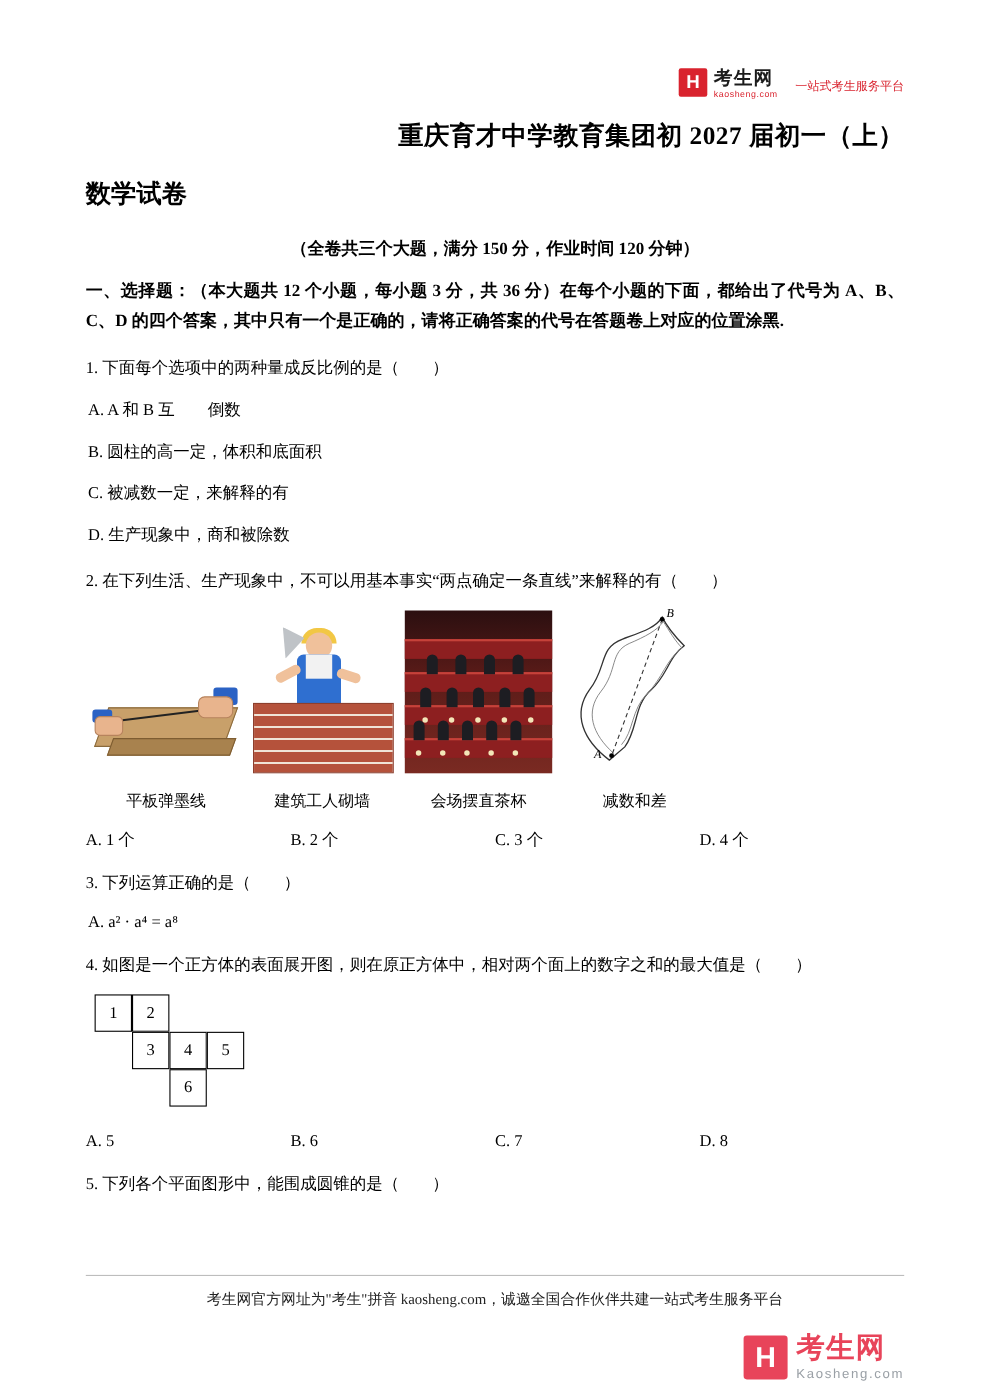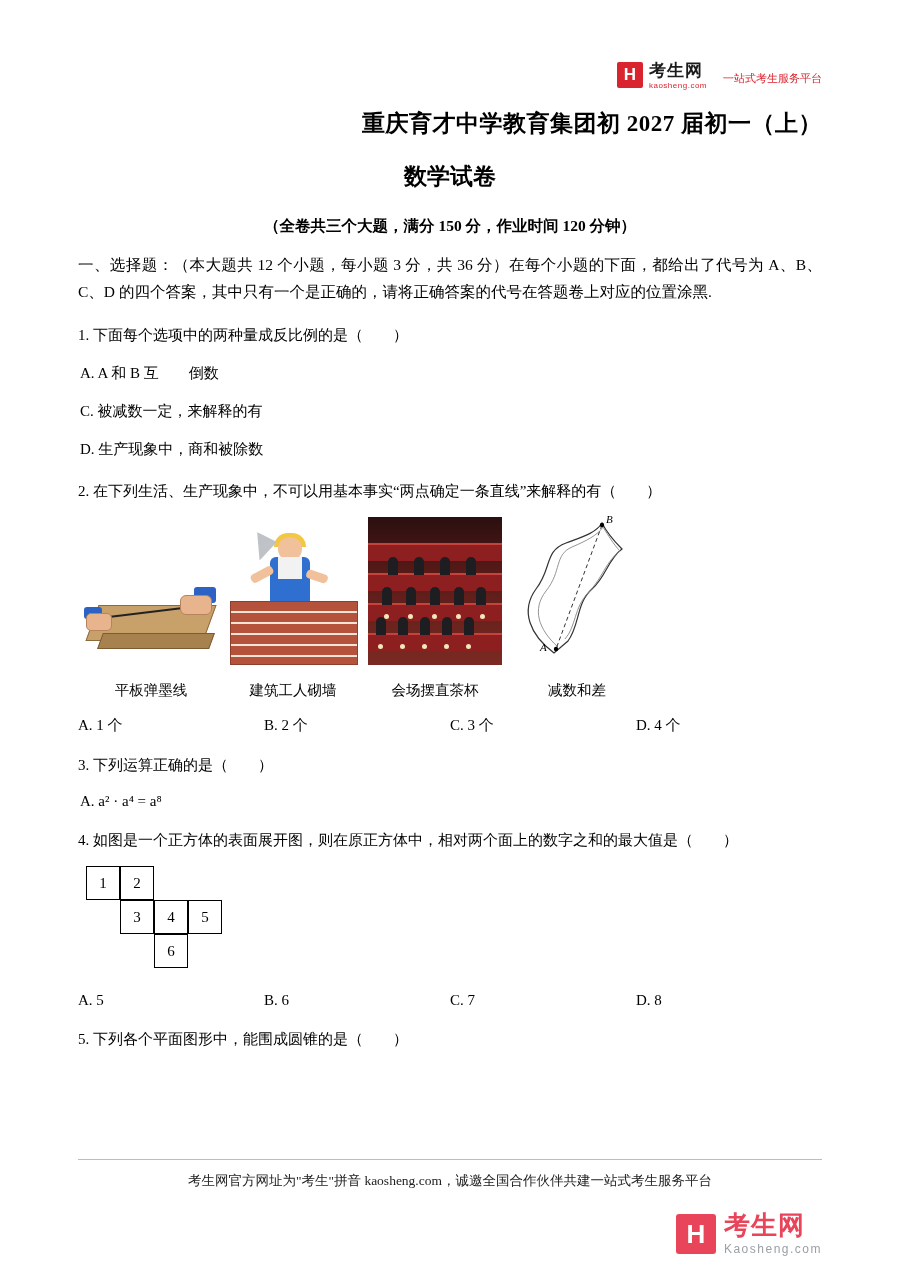--- a/index.html
+++ b/index.html
@@ -75,38 +75,37 @@
   
   .doc-title {
     text-align: right;
     font-size: 23px;
     font-weight: bold;
     margin: 0;
     padding-top: 108px;
     letter-spacing: 0.5px;
   }
   .doc-subtitle {
-    text-align: center;
     font-size: 23px;
     font-weight: bold;
     margin: 0;
     padding-top: 22px;
   }
   .doc-meta {
     text-align: center;
     font-size: 15.5px;
     font-weight: bold;
     margin: 0;
     padding-top: 24px;
   }
 
   
   .section-intro {
     font-size: 15.5px;
-    font-weight: normal;
+    font-weight: bold;
     line-height: 1.75;
     margin: 14px 0 0 0;
     text-align: justify;
   }
   .q {
     font-size: 15px;
     line-height: 1.6;
     margin-top: 18px;
   }
   .opt {
@@ -380,20 +379,21 @@
   <h2 class="doc-subtitle">数学试卷</h2>
   <p class="doc-meta">（全卷共三个大题，满分 150 分，作业时间 120 分钟）</p>
 
   <p class="section-intro">一、选择题：（本大题共 12 个小题，每小题 3 分，共 36 分）在每个小题的下面，都给出了代号为 A、B、C、D 的四个答案，其中只有一个是正确的，请将正确答案的代号在答题卷上对应的位置涂黑.</p>
 
   <div class="q">
     <span>1.</span>
     <span>下面每个选项中的两种量成反比例的是（　　）</span>
   </div>
   <div class="opt">A. A 和 B 互　　倒数</div>
+  <div class="opt">B. 圆柱的高一定，体积和底面积</div>
   <div class="opt">C. 被减数一定，来解释的有</div>
   <div class="opt">D. 生产现象中，商和被除数</div>
 
   <div class="q">
     <span>2.</span>
     <span>在下列生活、生产现象中，不可以用基本事实“两点确定一条直线”来解释的有（　　）</span>
   </div>
 
   <div class="fig-row">
 

